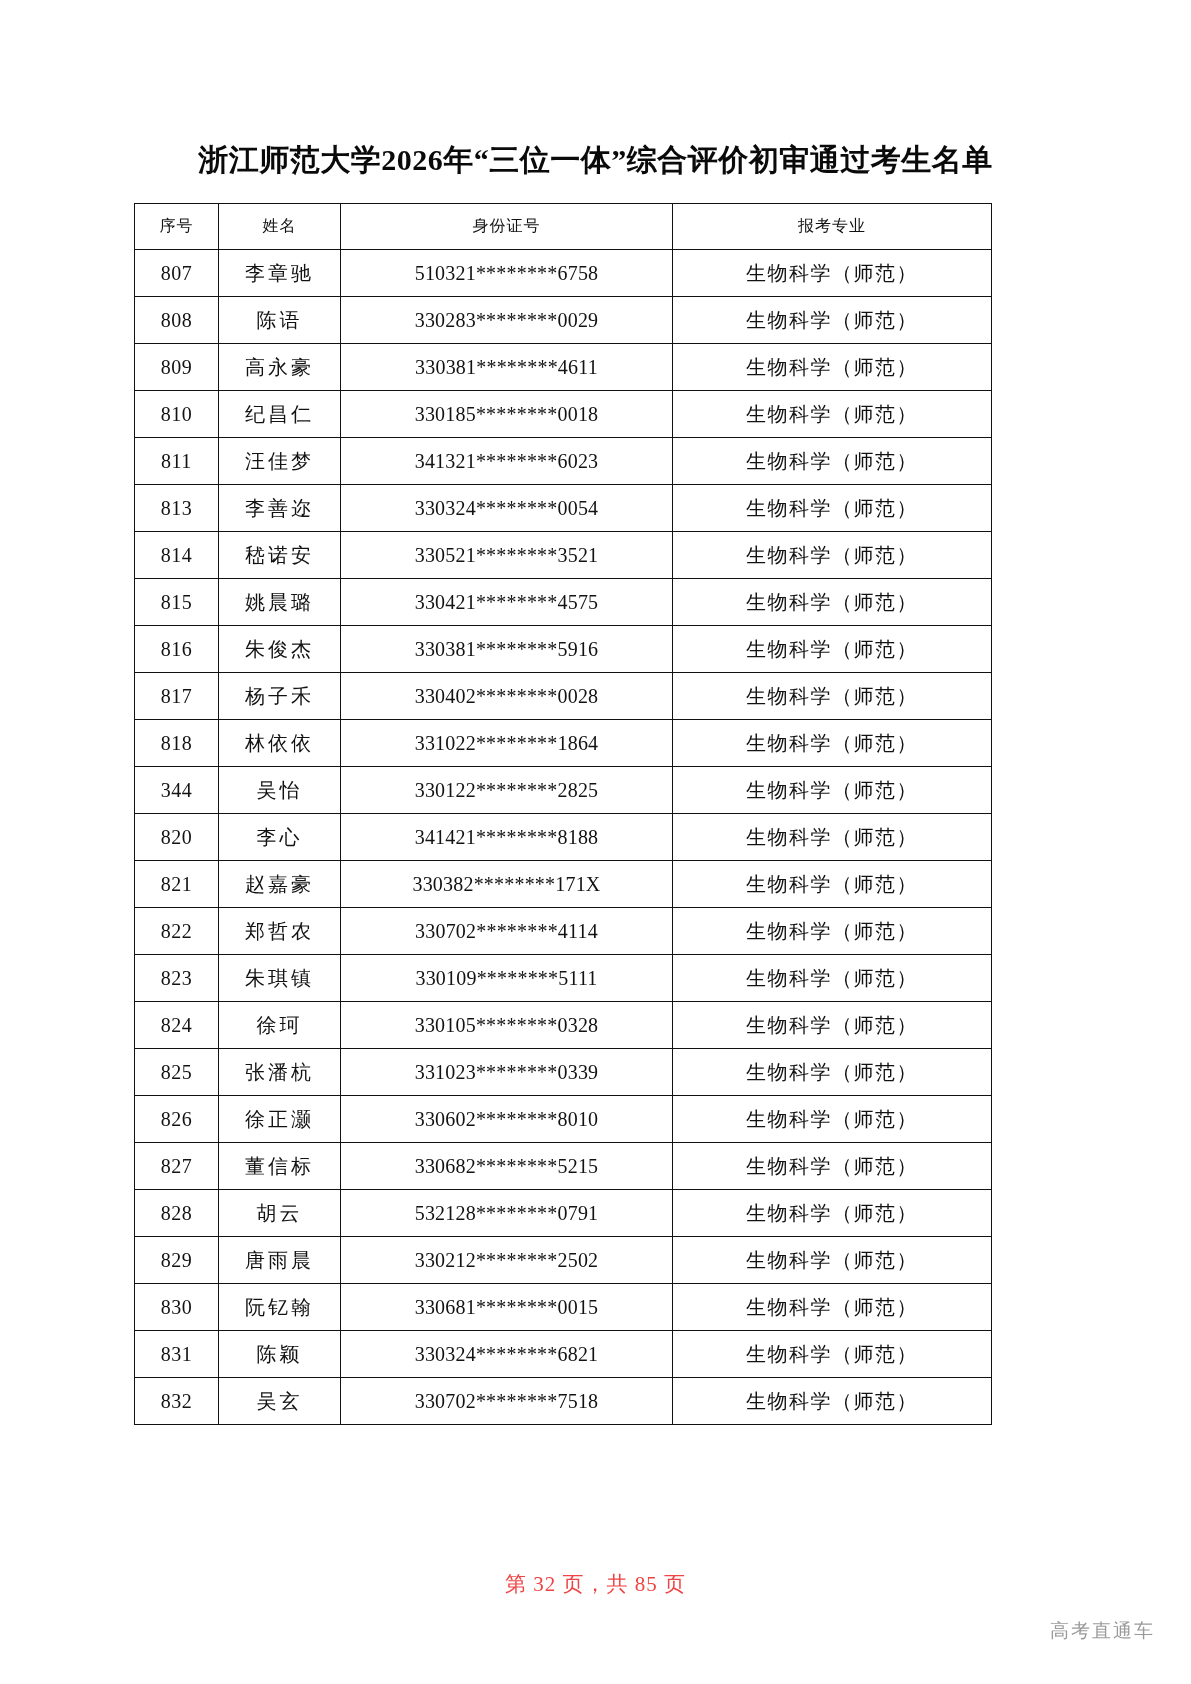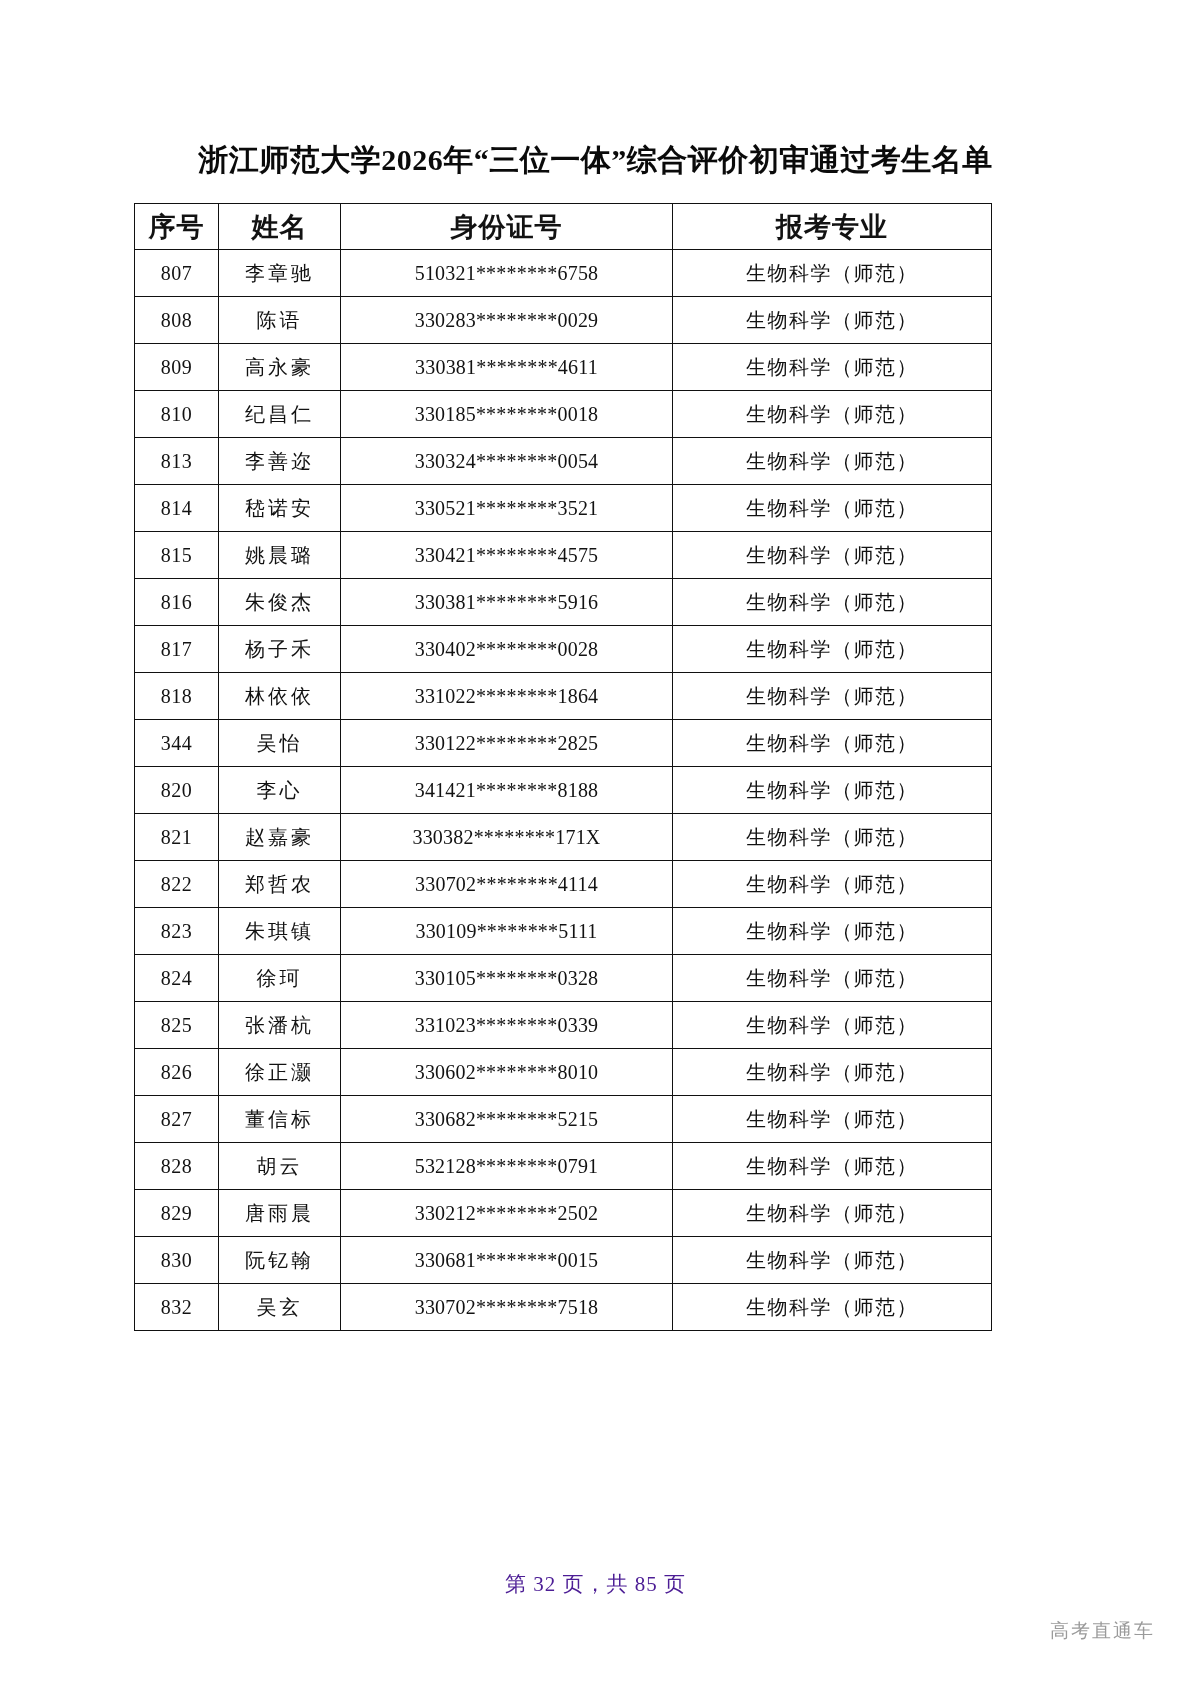--- a/index.html
+++ b/index.html
@@ -56,22 +56,22 @@
     border: 1.6px solid #111111;
     text-align: center;
     vertical-align: middle;
     padding: 0;
     color: #121212;
     background: #ffffff;
   }
 
   table.roster thead th {
     height: 45px;
-    font-size: 27px;
-    font-weight: bold;
+    font-size: 16px;
+    font-weight: normal;
     font-family: "Liberation Sans", "DejaVu Sans", sans-serif;
     letter-spacing: 1px;
   }
 
   table.roster tbody td {
     height: 46px;
     font-size: 20px;
     font-weight: normal;
   }
 
@@ -104,21 +104,21 @@
   }
 
   .page-footer {
     position: absolute;
     top: 1570px;
     left: 0;
     width: 1191px;
     text-align: center;
     font-size: 21px;
     font-family: "Liberation Serif", "DejaVu Serif", serif;
-    color: #4c1d95;
+    color: #ef4444;
     letter-spacing: 1px;
   }
 
   .watermark {
     position: absolute;
     top: 1618px;
     right: 36px;
     font-size: 19px;
     font-family: "Liberation Sans", "DejaVu Sans", sans-serif;
     color: #9a9a9a;
@@ -168,20 +168,26 @@
             <td class="idnum">330381********4611</td>
             <td class="major">生物科学（师范）</td>
           </tr>
           <tr>
             <td class="seq">810</td>
             <td class="name">纪昌仁</td>
             <td class="idnum">330185********0018</td>
             <td class="major">生物科学（师范）</td>
           </tr>
           <tr>
+            <td class="seq">811</td>
+            <td class="name">汪佳梦</td>
+            <td class="idnum">341321********6023</td>
+            <td class="major">生物科学（师范）</td>
+          </tr>
+          <tr>
             <td class="seq">813</td>
             <td class="name">李善迩</td>
             <td class="idnum">330324********0054</td>
             <td class="major">生物科学（师范）</td>
           </tr>
           <tr>
             <td class="seq">814</td>
             <td class="name">嵇诺安</td>
             <td class="idnum">330521********3521</td>
             <td class="major">生物科学（师范）</td>
@@ -276,20 +282,26 @@
             <td class="idnum">330212********2502</td>
             <td class="major">生物科学（师范）</td>
           </tr>
           <tr>
             <td class="seq">830</td>
             <td class="name">阮钇翰</td>
             <td class="idnum">330681********0015</td>
             <td class="major">生物科学（师范）</td>
           </tr>
           <tr>
+            <td class="seq">831</td>
+            <td class="name">陈颖</td>
+            <td class="idnum">330324********6821</td>
+            <td class="major">生物科学（师范）</td>
+          </tr>
+          <tr>
             <td class="seq">832</td>
             <td class="name">吴玄</td>
             <td class="idnum">330702********7518</td>
             <td class="major">生物科学（师范）</td>
           </tr>
         </tbody>
     </table>
   </div>
 
   <div class="page-footer">第 32 页，共 85 页</div>

